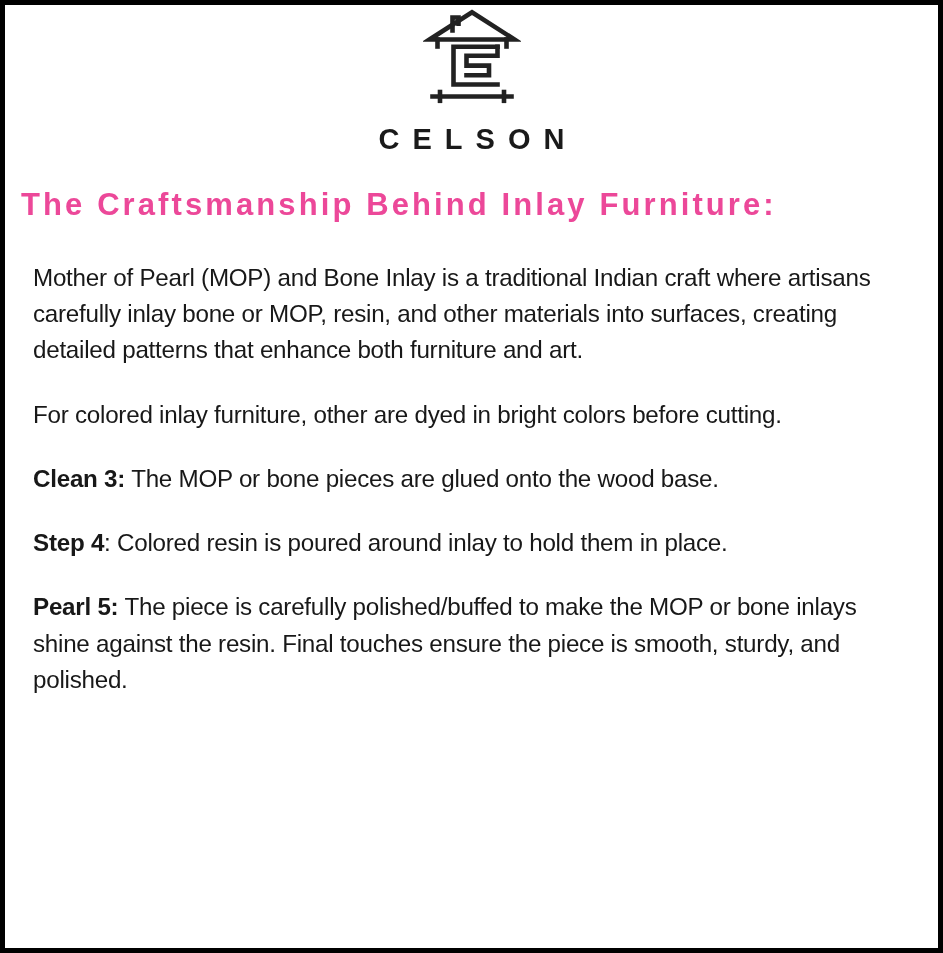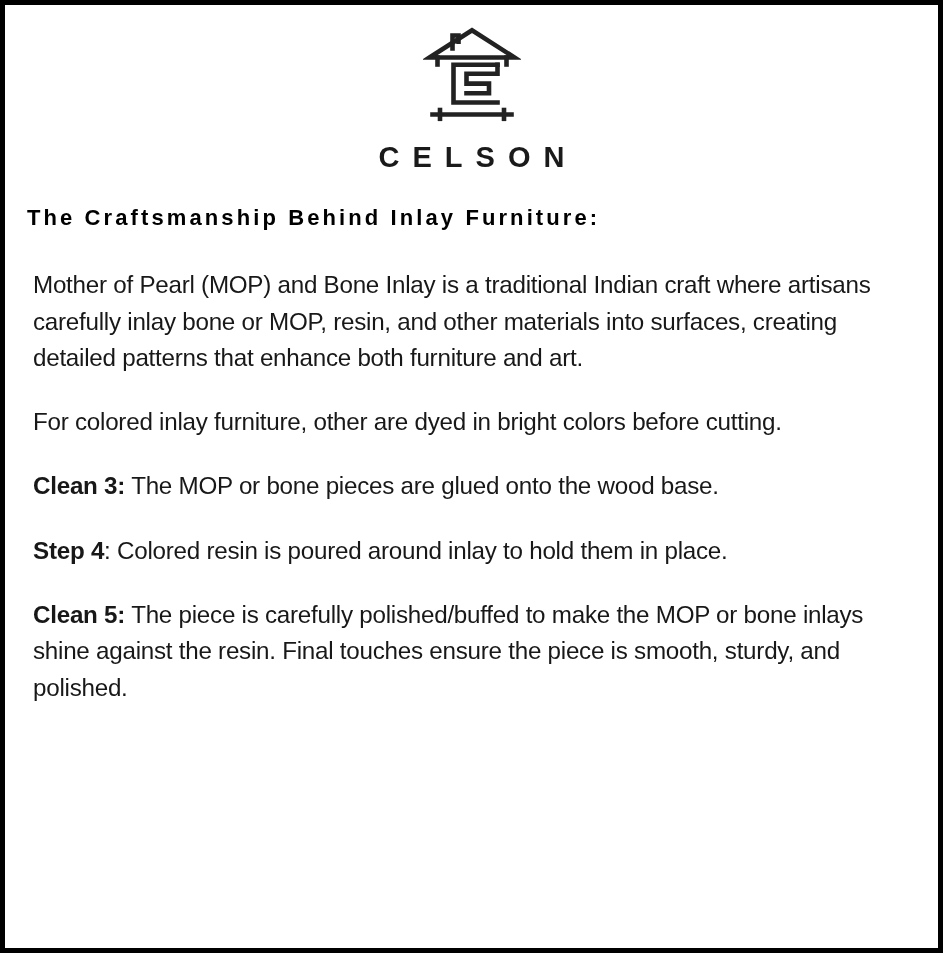--- a/index.html
+++ b/index.html
@@ -20,21 +20,21 @@
     box-sizing: border-box;
     background: #ffffff;
     border: 5px solid #000000;
     overflow: hidden;
   }
 
   .poster-inner {
     box-sizing: border-box;
     width: 100%;
     height: 100%;
-    padding: 20px 13px 10px 13px;
+    padding: 2px 13px 10px 13px;
     display: block;
   }
 
   
   .brand {
     text-align: center;
     padding-top: 1px;
   }
   .logo-mark {
     display: block;
@@ -48,27 +48,27 @@
     font-size: 29px;
     font-weight: 700;
     letter-spacing: 13px;
     text-indent: 13px;
     color: #1a1a1a;
     line-height: 1;
   }
 
   
   .headline {
-    margin: 33px 0 0 6px;
+    margin: 33px 0 0 0;
     padding-left: 3px;
     font-family: "Liberation Sans", sans-serif;
-    font-size: 22px;
+    font-size: 31px;
     font-weight: 700;
     letter-spacing: 3.1px;
-    color: #000000;
+    color: #ec4899;
     line-height: 1.15;
     white-space: nowrap;
   }
 
   
   .body-copy {
     margin: 12px;
     padding: 0 2px 0 3px;
   }
   .para {
@@ -122,17 +122,17 @@
       <div class="brand-name">CELSON</div>
     </div>
 
     <h1 class="headline">The Craftsmanship Behind Inlay Furniture:</h1>
 
     <div class="body-copy">
       <p class="para"><span class="lead"></span><span>Mother of Pearl (MOP) and Bone Inlay is a traditional Indian craft where artisans carefully inlay bone or MOP, resin, and other materials into surfaces, creating detailed patterns that enhance both furniture and art.</span></p>
       <p class="para"><span class="lead"></span><span>For colored inlay furniture, other are dyed in bright colors before cutting.</span></p>
       <p class="para"><span class="lead">Clean 3:</span><span> The MOP or bone pieces are glued onto the wood base.</span></p>
       <p class="para"><span class="lead">Step 4</span><span>: Colored resin is poured around inlay to hold them in place.</span></p>
-      <p class="para"><span class="lead">Clean 5:</span><span> The piece is carefully polished/buffed to make the MOP or bone inlays shine against the resin. Final touches ensure the piece is smooth, sturdy, and polished.</span></p>
+      <p class="para"><span class="lead">Pearl 5:</span><span> The piece is carefully polished/buffed to make the MOP or bone inlays shine against the resin. Final touches ensure the piece is smooth, sturdy, and polished.</span></p>
     </div>
 
   </div>
 </div>
 
 </body></html>

